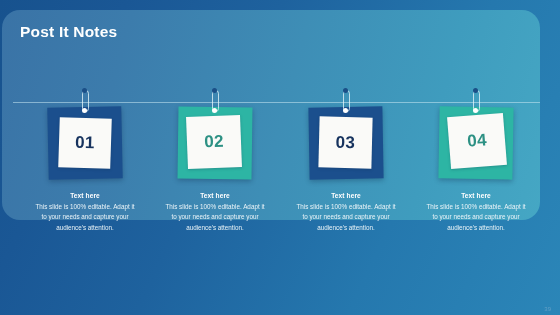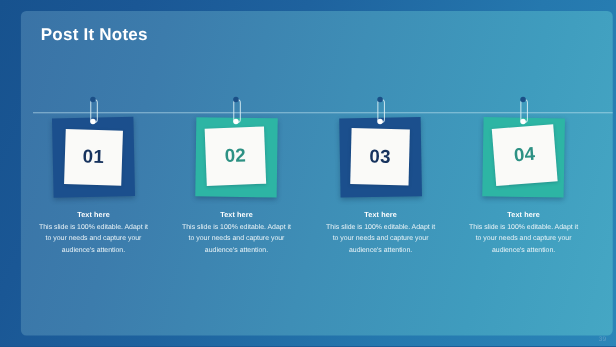--- a/index.html
+++ b/index.html
@@ -18,25 +18,25 @@
     position: relative;
     width: 560px;
     height: 315px;
     background: linear-gradient(115deg, #17528E 0%, #1A5795 18%, #1E629E 40%, #2578AE 70%, #2B86B8 100%);
     overflow: hidden;
   }
 
   
   .panel {
     position: absolute;
-    left: 19px;
+    left: 2px;
     top: 10px;
     width: 538px;
-    height: 295px;
-    border-radius: 5px;
+    height: 210px;
+    border-radius: 18px;
     background: linear-gradient(105deg, #3A73A6 0%, #3C7CAC 22%, #3E8EB6 52%, #3F9CBE 78%, #45A7C4 100%);
     overflow: hidden;
   }
 
   .title {
     position: absolute;
     left: 18px;
     top: 13px;
     font-size: 15.5px;
     font-weight: bold;

